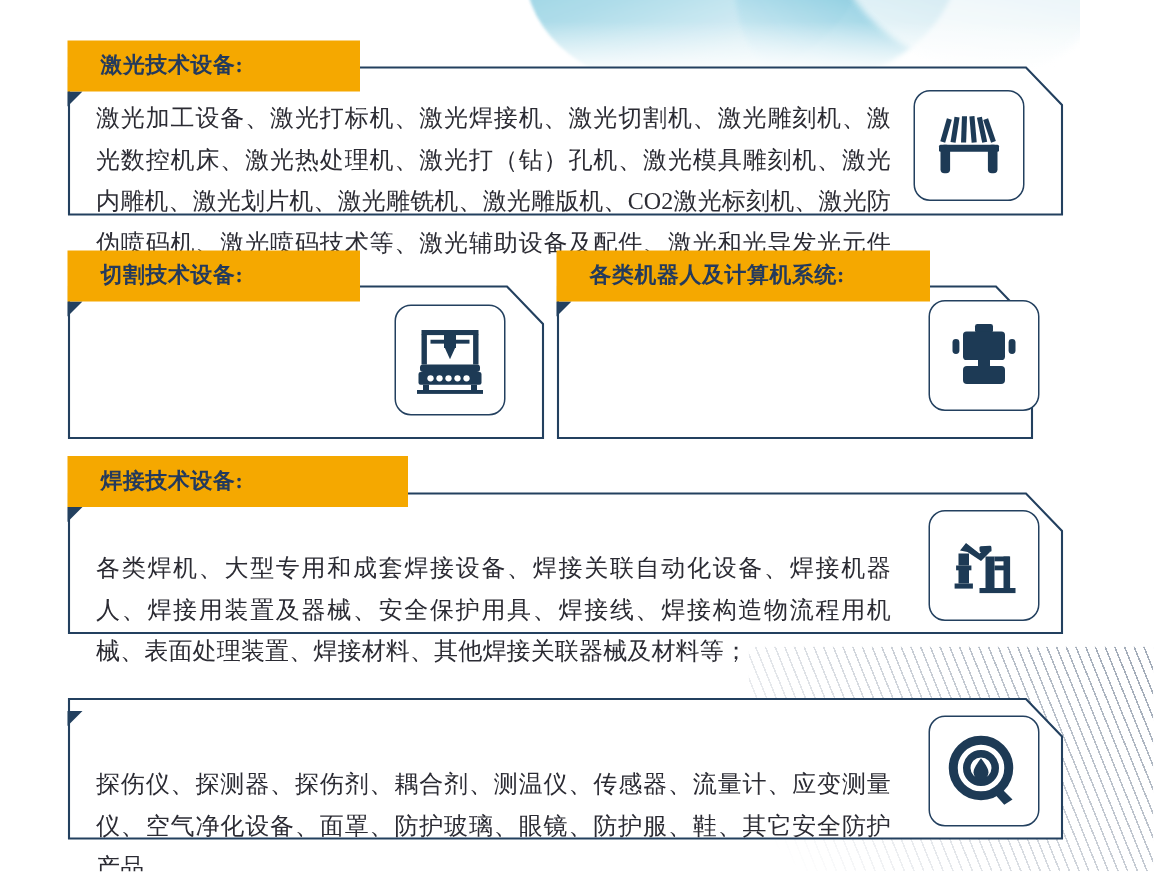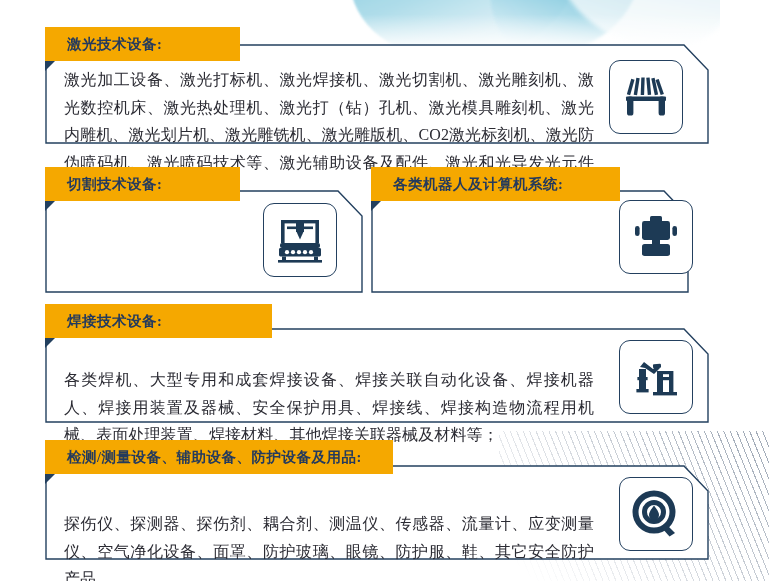--- a/index.html
+++ b/index.html
@@ -279,21 +279,20 @@
       </g>
     </svg>
   </div>
 
   <div class="card" id="card-insp">
     <svg class="card-svg" viewBox="0 0 664 95" preserveAspectRatio="none">
       <path class="outline" vector-effect="non-scaling-stroke" d="M1,1 L639,1 L663,26 L663,94 L1,94 Z"></path>
     </svg>
   </div>
   <div class="label-notch" id="notch-insp"></div>
-  <div class="label" id="label-insp">检测/测量设备、辅助设备、防护设备及用品:</div>
   <div class="body-text" id="text-insp">探伤仪、探测器、探伤剂、耦合剂、测温仪、传感器、流量计、应变测量仪、空气净化设备、面罩、防护玻璃、眼镜、防护服、鞋、其它安全防护产品。</div>
   <div class="icon-box" id="icon-insp">
     <svg width="50" height="50" viewBox="0 0 50 50">
       <g fill="none" stroke="#1d3a55">
         <circle cx="23" cy="23" r="18.5" stroke-width="6"></circle>
         <circle cx="23" cy="23" r="9.5" stroke-width="5"></circle>
       </g>
       <path d="M23,16.5 C26.4,21 28,23.6 28,26 a5,5 0 0 1 -10,0 C18,23.6 19.6,21 23,16.5 Z" fill="#1d3a55"></path>
       <path d="M34.5,34.5 L44,44 L38.5,47.5 L30,38 Z" fill="#1d3a55"></path>
     </svg>

